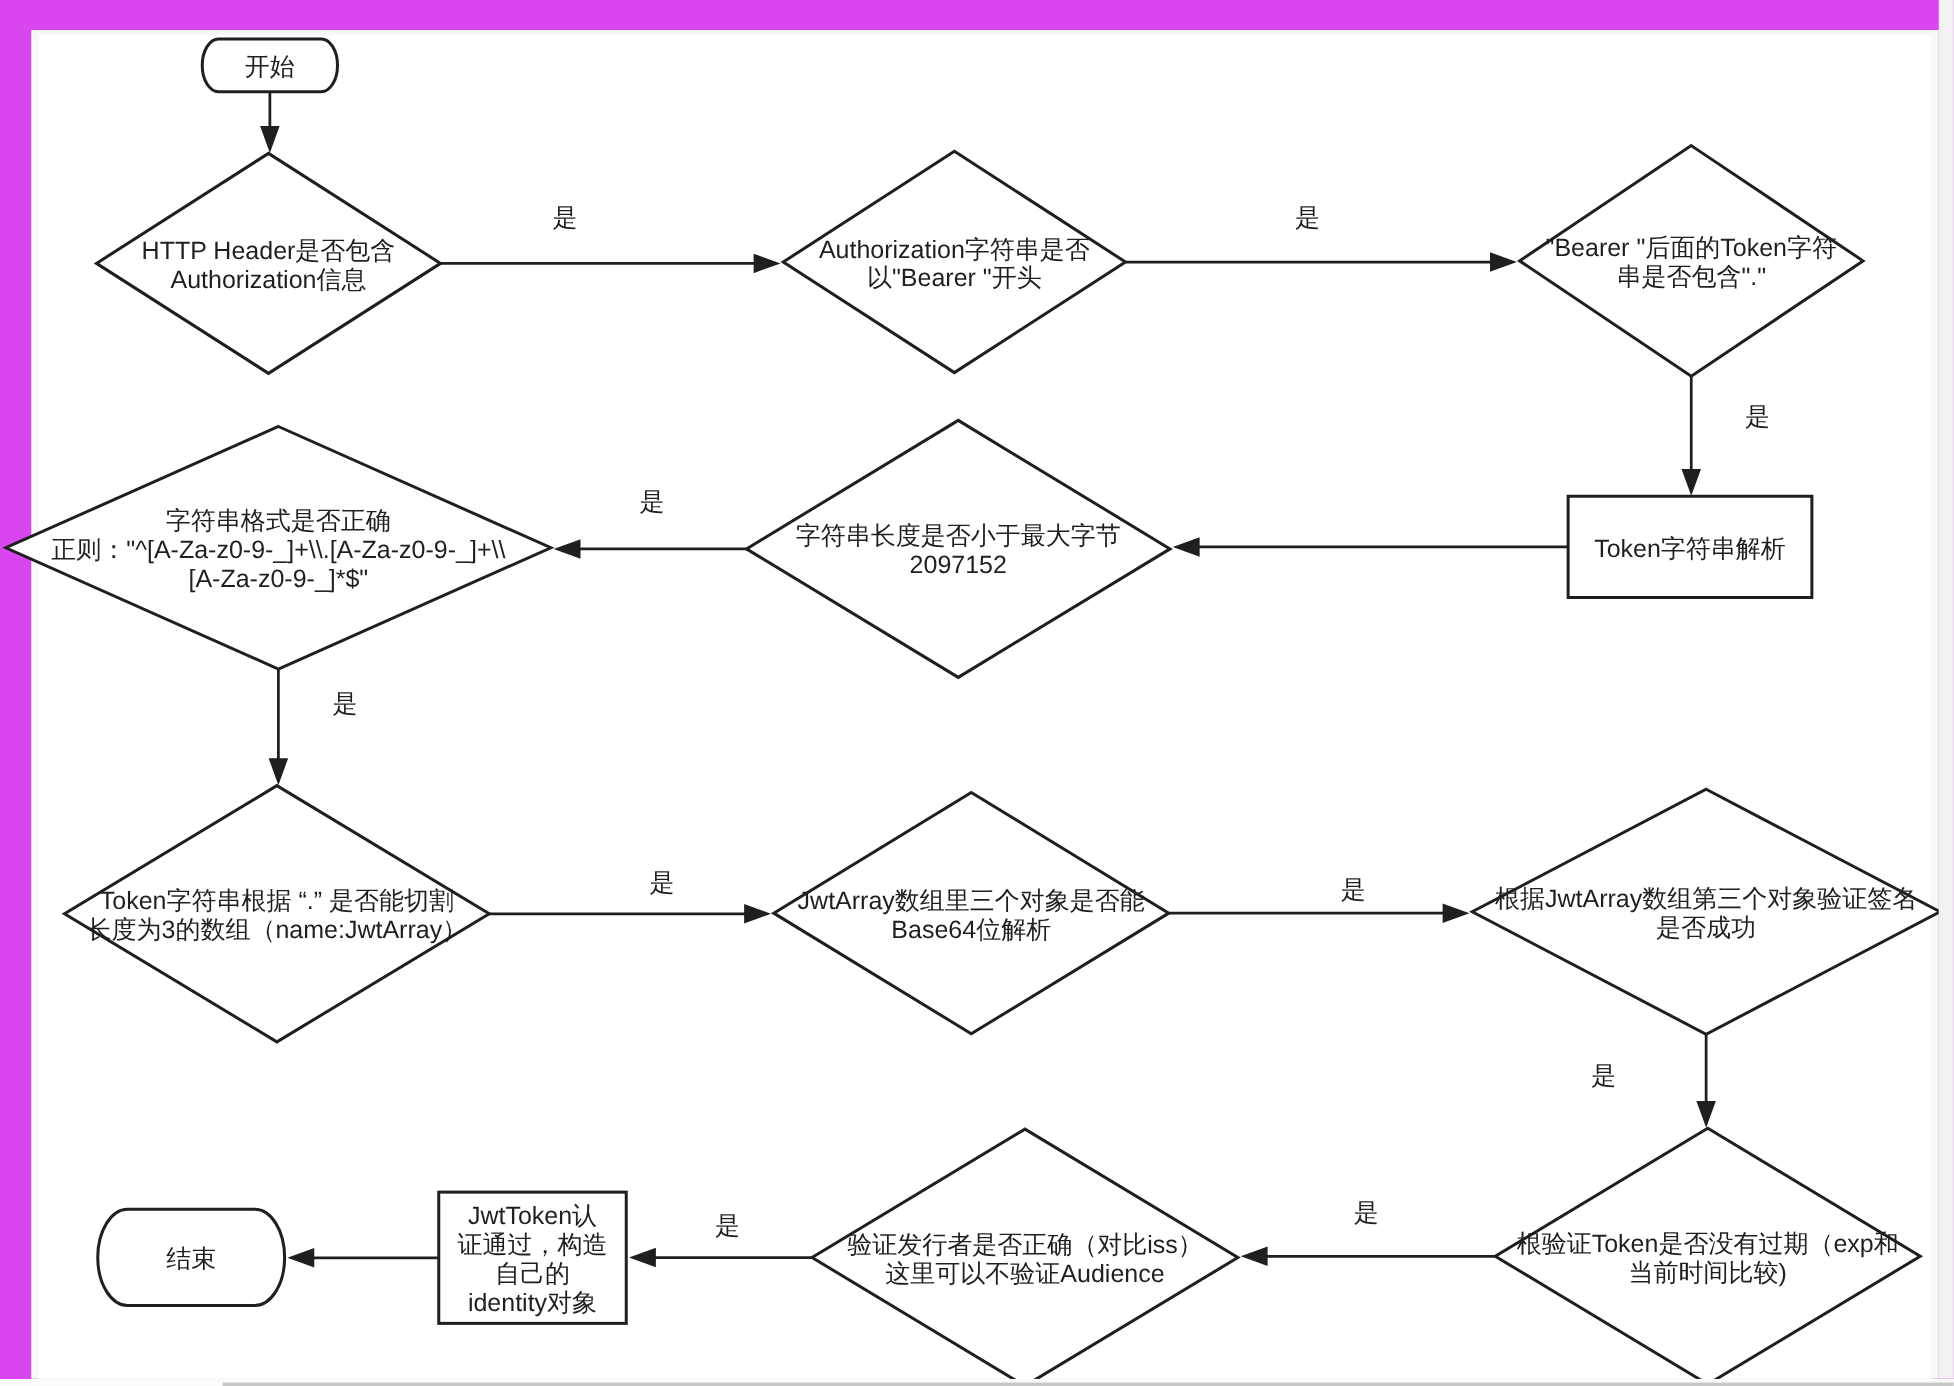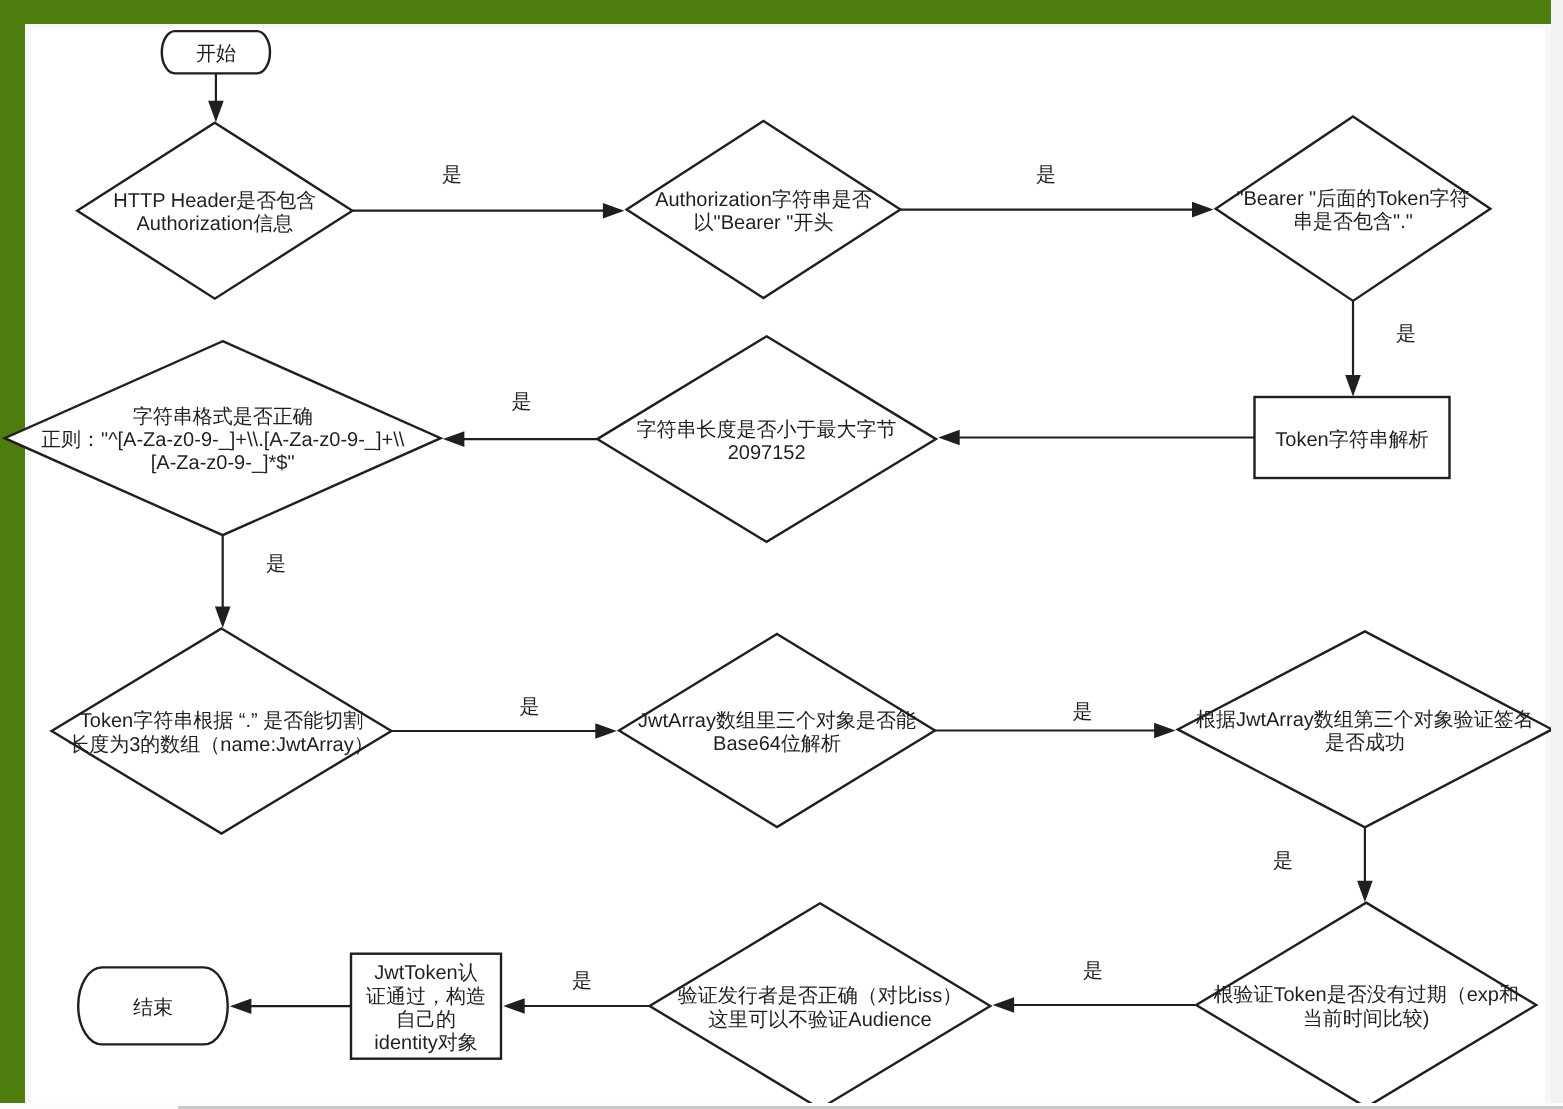--- a/index.html
+++ b/index.html
@@ -1,20 +1,20 @@
 <!DOCTYPE html>
 <html><head>
 <meta charset="utf-8">
 <title>JWT Token 认证流程图</title>
 <style>
   *{-webkit-font-smoothing:antialiased;}
   html,body{margin:0;padding:0;background:#f2f2f2;}
   body{width:1563px;height:1109px;overflow:hidden;
        font-family:"Liberation Sans",sans-serif;}
-  #viewport{position:absolute;left:0;top:0;width:1563px;height:1109px;background:#4d7c0f;}
+  #viewport{position:absolute;left:0;top:0;width:1563px;height:1109px;background:#d946ef;}
   #canvas-shadow{position:absolute;left:25px;top:24px;width:1526px;height:1079px;background:#f7f7f7;}
   #canvas-panel{position:absolute;left:31px;top:28px;width:1514px;height:1075px;background:#ffffff;}
   #flow{position:absolute;left:0;top:0;width:1563px;height:1109px;display:block;
         will-change:transform;text-rendering:geometricPrecision;}
   .shape{fill:#ffffff;stroke:#1f1f1f;stroke-width:2.4;stroke-linejoin:miter;}
   .edge{fill:none;stroke:#1f1f1f;stroke-width:2.2;}
   .head{fill:#1f1f1f;stroke:none;}
   .nlabel{font-family:"Liberation Sans",sans-serif;font-size:20px;fill:#1f1f1f;text-anchor:middle;
           paint-order:fill;text-rendering:geometricPrecision;}
   .elabel{font-family:"Liberation Sans",sans-serif;font-size:20px;fill:#1f1f1f;text-anchor:middle;}

